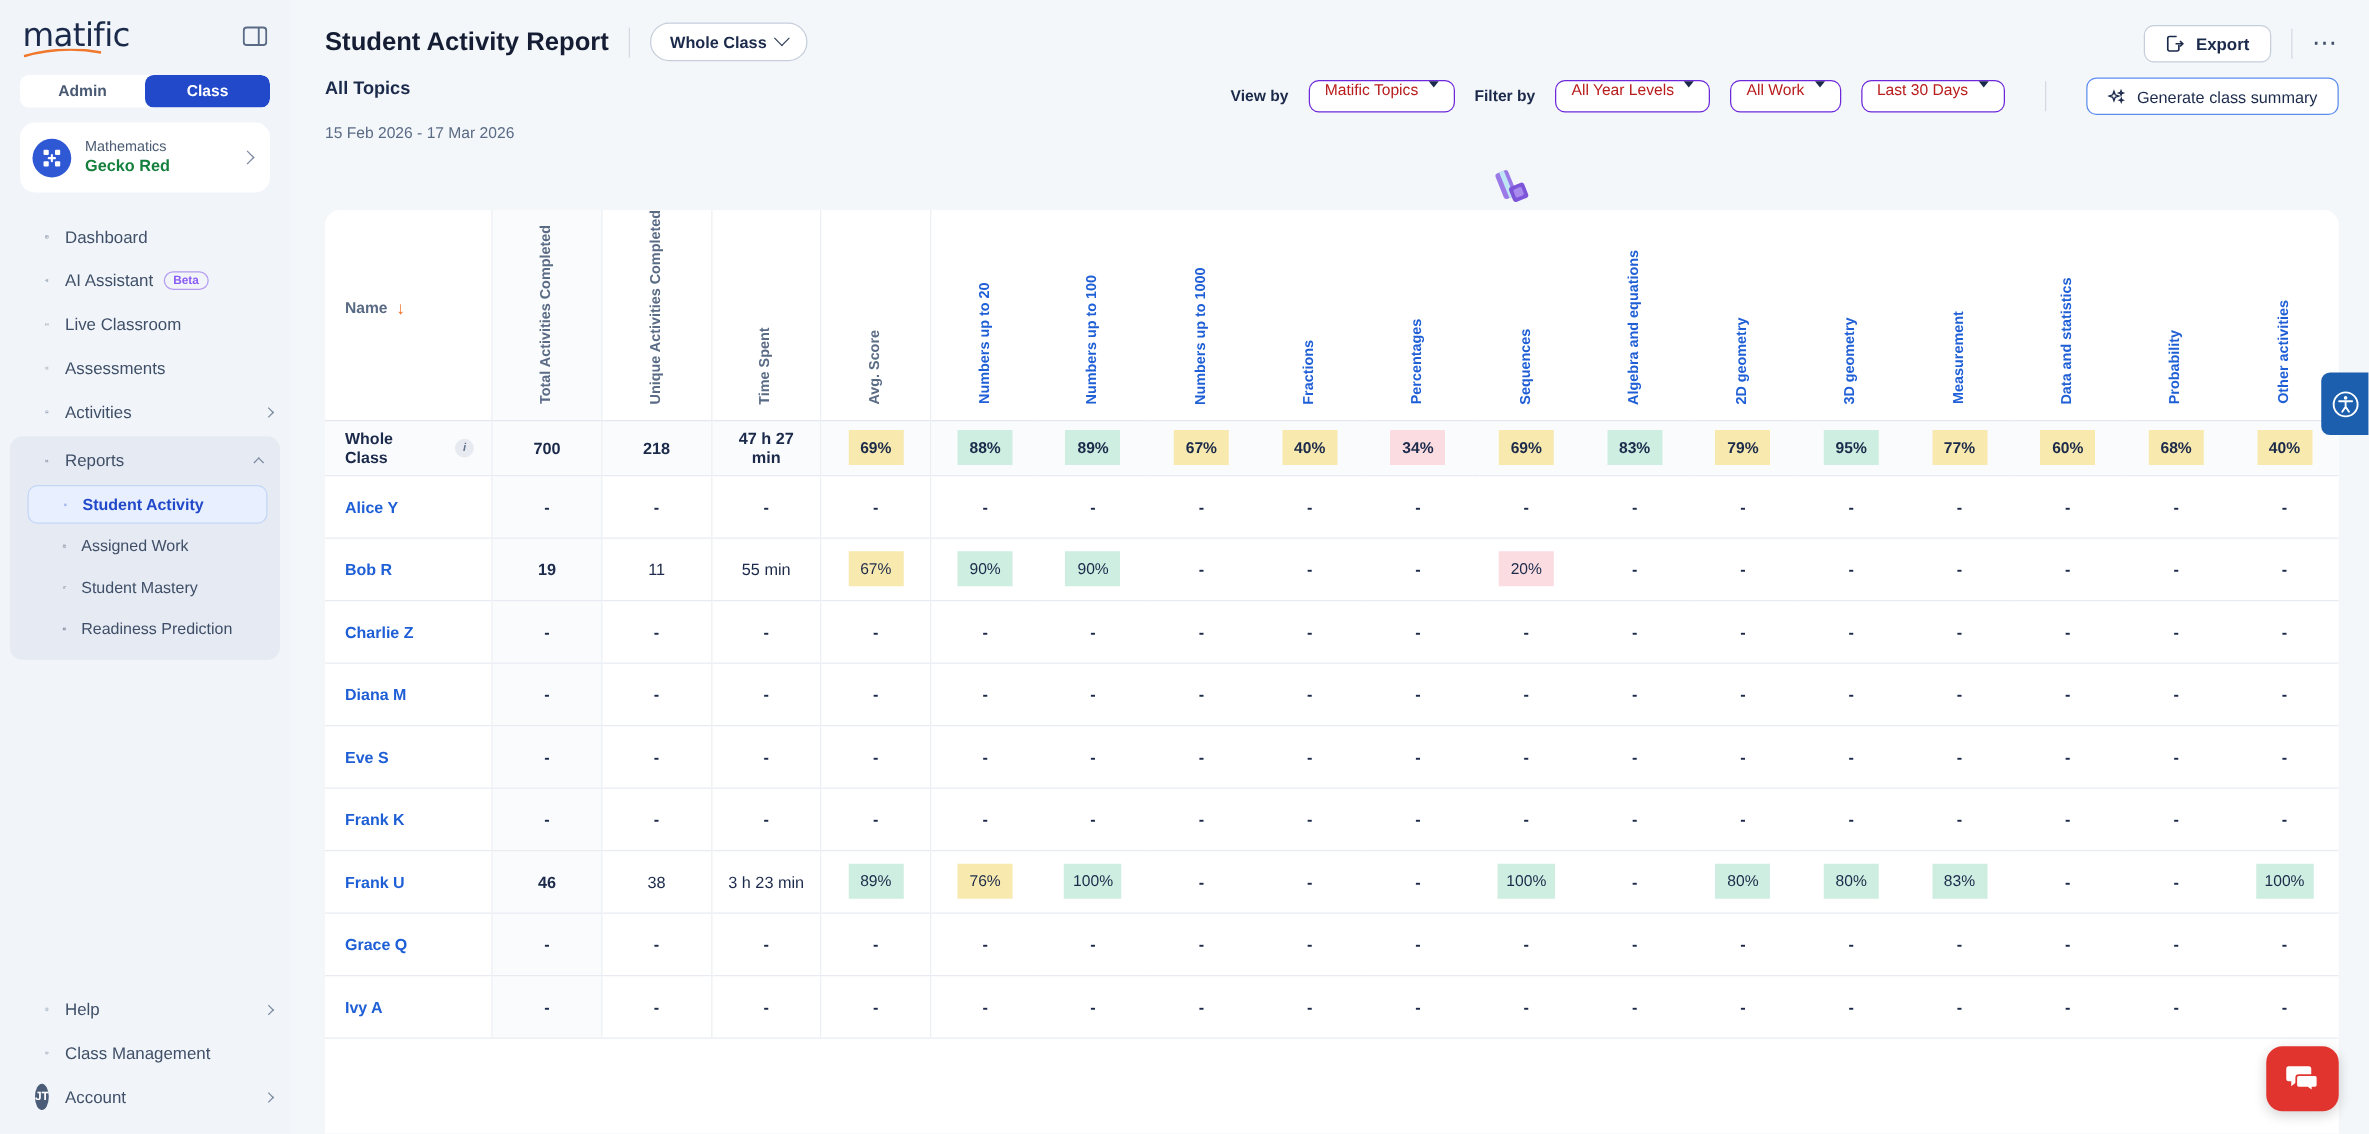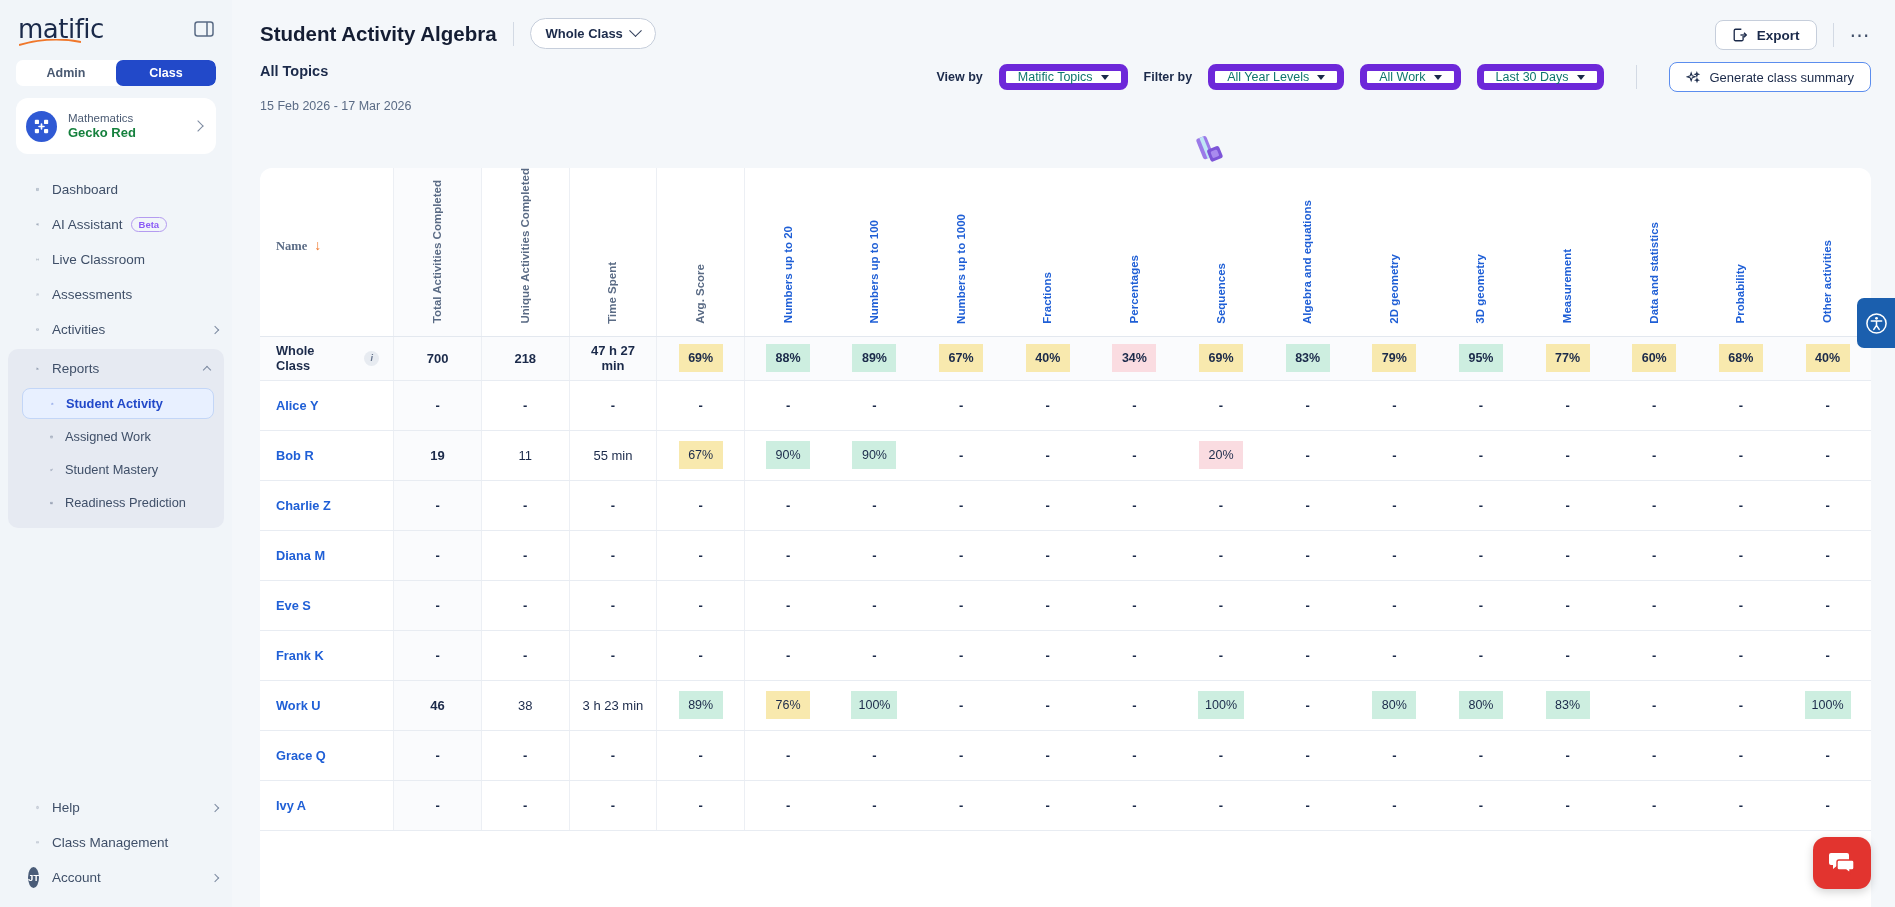--- a/index.html
+++ b/index.html
@@ -101,23 +101,23 @@
     font-size: 13.5px; font-weight: bold; color: #1b2a4a; cursor: pointer;
   }
   .dots { font-size: 20px; color: #3f4f68; letter-spacing: 1.5px; cursor: pointer; line-height: 10px; }
 
   .subtitle { font-size: 14.5px; font-weight: bold; color: #1b2a4a; margin-top: 14px; }
   .daterange { font-size: 12.5px; color: #5a6b85; margin-top: 20px; }
 
   .filters { position: absolute; right: 24px; top: 62px; display: flex; align-items: center; gap: 16px; }
   .flabel { font-size: 12.5px; font-weight: bold; color: #1b2a4a; }
   .fpill {
-    border: 7px solid #6d28d9; background: #fff; border-radius: 8px; height: 26px;
-    display: inline-flex; align-items: center; padding: 0 12px;
-    font-size: 12.5px; color: #0f766e; cursor: pointer; white-space: nowrap;
+    border: 1px solid #6d28d9; background: #fff; border-radius: 8px; height: 26px;
+    display: inline-flex; padding: 0 12px;
+    font-size: 12.5px; color: #b91c1c; cursor: pointer; white-space: nowrap;
   }
   .fcaret { width: 0; height: 0; border-left: 4px solid transparent; border-right: 4px solid transparent; border-top: 5px solid #1b2a4a; margin-left: 8px; }
   .btn-summary {
     border: 1px solid #5b8dee; background: #fff; border-radius: 8px; height: 30px;
     display: flex; align-items: center; padding: 0 16px; gap: 9px;
     font-size: 13px; color: #1b2a4a; cursor: pointer; white-space: nowrap;
   }
 
   
   .table-wrap {
@@ -127,21 +127,21 @@
   table { border-collapse: collapse; width: 100%; table-layout: fixed; }
   th, td { border-bottom: 1px solid #e8ecf2; }
   thead th { height: 130px; vertical-align: bottom; padding-bottom: 12px; border-bottom: 1px solid #e3e8ef; }
   .col-name { width: 125px; }
   .col-num { width: 82px; }
   .col-topic { width: 81px; }
   .shaded { background: #fafbfd; }
   .vline { border-left: 1px solid #eceff4; }
 
   .th-name { vertical-align: middle; padding-left: 16px; text-align: left; }
-  .th-name-inner { display: flex; align-items: flex-end; font-size: 12.5px; font-weight: bold; color: #5a6b85; cursor: pointer; font-family: Liberation Serif, serif; }
+  .th-name-inner { display: flex; align-items: center; font-size: 12.5px; font-weight: bold; color: #5a6b85; cursor: pointer; }
   .sort-arrow { margin-left: 7px; color: #f0772b; font-size: 14px; font-weight: bold; }
 
   .vtext {
     writing-mode: vertical-rl; transform: rotate(180deg);
     font-size: 11.5px; font-weight: bold; color: #5a6b85;
     white-space: nowrap; line-height: 13px; margin: 0 auto;
     text-align: left;
   }
   .vtext.topic { color: #1f5fd6; cursor: pointer; }
   .vwrap { display: flex; justify-content: center; align-items: flex-end; height: 100%; }
@@ -388,21 +388,21 @@
         </span>
         <span class="nav-label">Account</span>
         <span class="nav-chev"></span>
       </div>
     </div>
   </aside>
 
   <main class="main">
     <div class="hdr">
       <div class="hdr-row1">
-        <div class="page-title">Student Activity Algebra</div>
+        <div class="page-title">Student Activity Report</div>
         <div class="vdiv"></div>
         <div class="pill">
           <span>Whole Class</span>
           <span class="caret-thin"></span>
         </div>
       </div>
       <div class="subtitle">All Topics</div>
       <div class="daterange">15 Feb 2026 - 17 Mar 2026</div>
     </div>
 
@@ -715,21 +715,21 @@
               <td><span class="dash">-</span></td>
               <td><span class="dash">-</span></td>
               <td><span class="dash">-</span></td>
               <td><span class="dash">-</span></td>
               <td><span class="dash">-</span></td>
               <td><span class="dash">-</span></td>
               <td><span class="dash">-</span></td>
               <td><span class="dash">-</span></td>
             </tr>
             <tr>
-              <td class="td-name"><span class="stu-name">Work U</span></td>
+              <td class="td-name"><span class="stu-name">Frank U</span></td>
               <td class="shaded-cell vline bold-cell">46</td>
               <td class="vline">38</td>
               <td class="vline">3 h 23 min</td>
               <td class="vline bold-cell"><span class="badge green">89%</span></td>
               <td class="vline"><span class="badge yellow">76%</span></td>
               <td><span class="badge green">100%</span></td>
               <td><span class="dash">-</span></td>
               <td><span class="dash">-</span></td>
               <td><span class="dash">-</span></td>
               <td><span class="badge green">100%</span></td>

